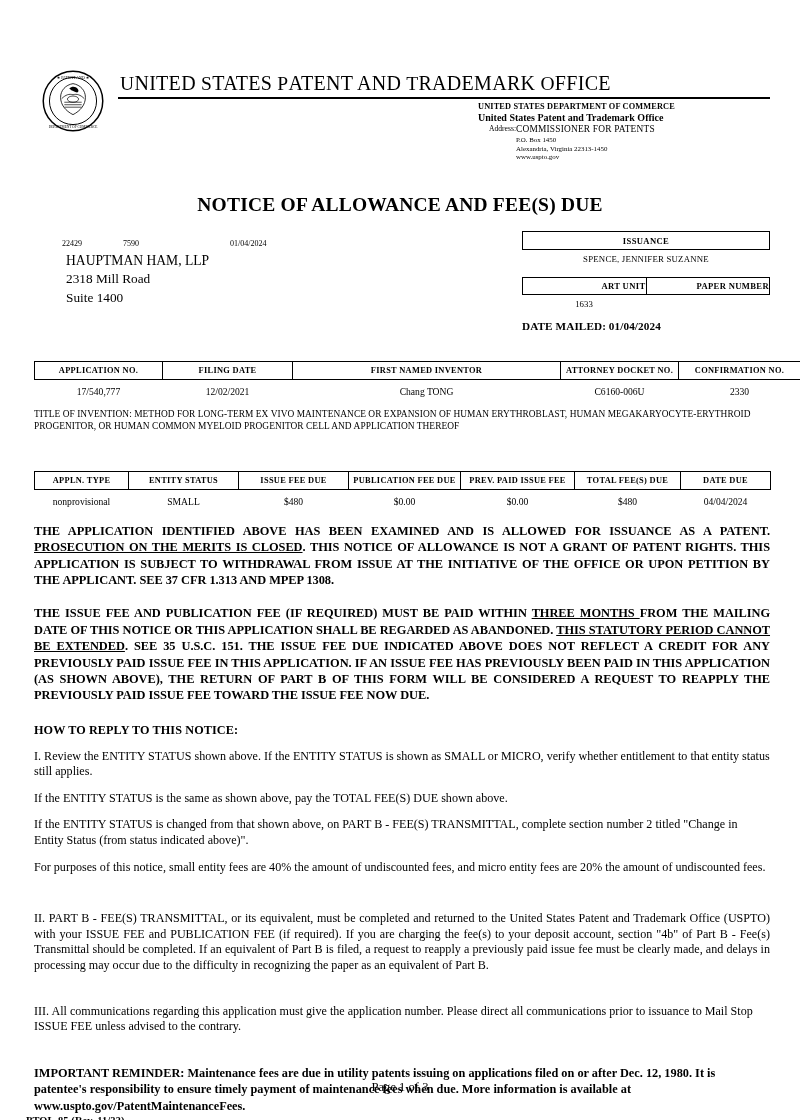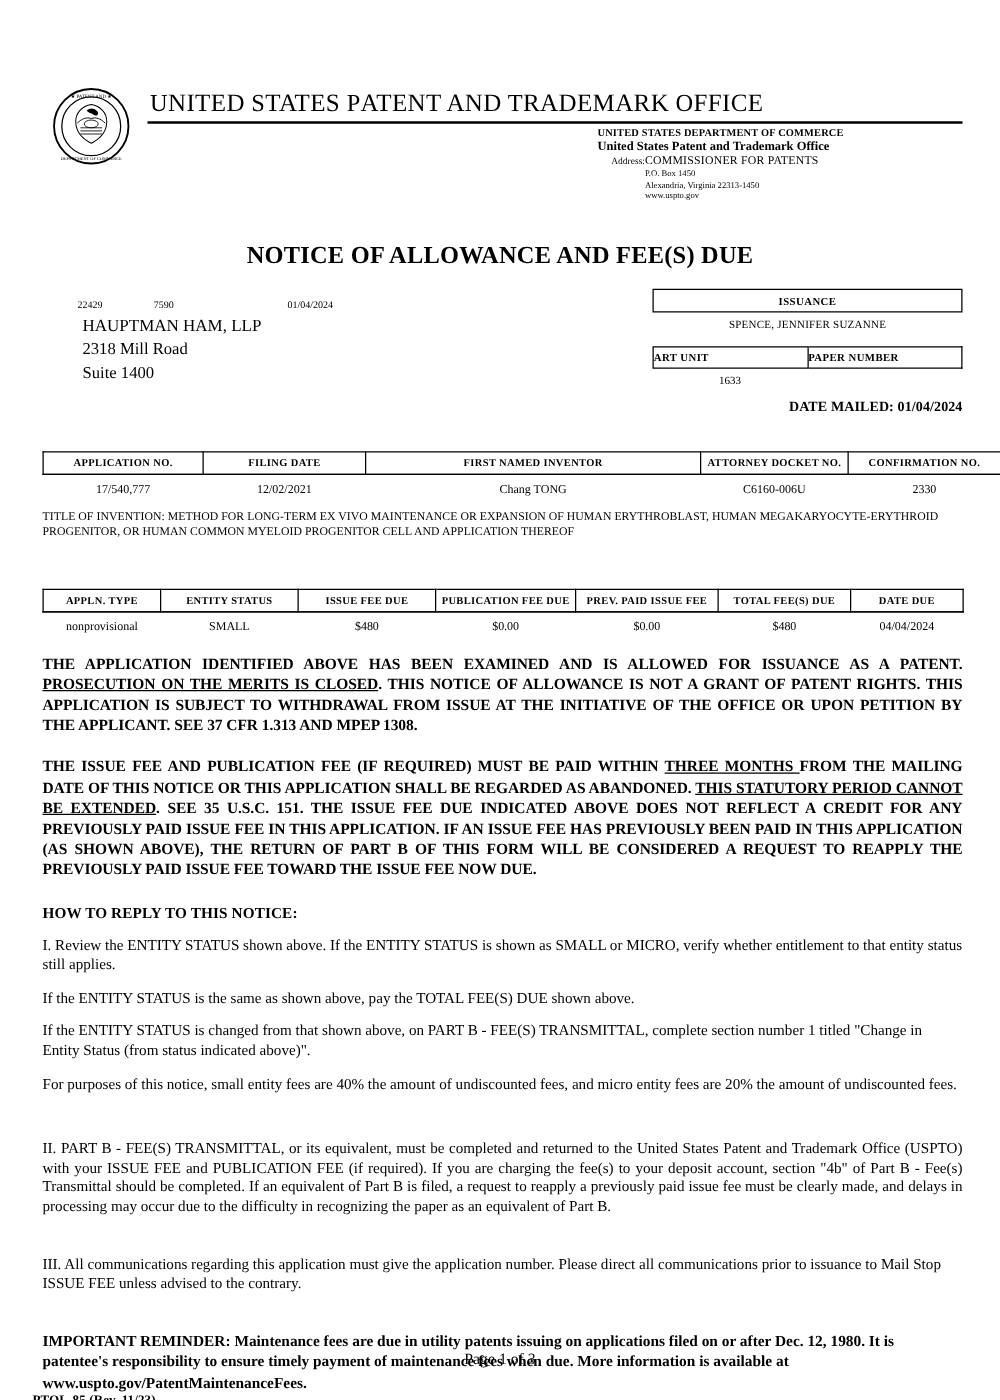--- a/index.html
+++ b/index.html
@@ -141,38 +141,37 @@
     padding: 4px 0 0;
     letter-spacing: 0.2px;
   }
   .bx-split {
     display: flex;
   }
   .bx-split > div {
     flex: 1;
     border: 1.6px solid #000;
     box-sizing: border-box;
-    text-align: left;
+    text-align: right;
     font-size: 8.6px;
     font-weight: bold;
     letter-spacing: 0.35px;
     padding: 3.5px 0 3px;
   }
   .bx-split > div + div { border-left: 0; }
   .bx-val-split {
     display: flex;
     padding-top: 4px;
   }
   .bx-val-split > div {
     flex: 1;
     text-align: center;
     font-size: 8.8px;
   }
   .date-mailed {
-    text-align: right;
     font-size: 11.2px;
     font-weight: bold;
     letter-spacing: 0.1px;
     margin-top: 11px;
   }
 
   
   .tbl {
     margin: 0 30px 0 34px;
     border-collapse: collapse;
@@ -400,21 +399,21 @@
   </div>
 
   <div class="bold-para p2">
     <span>THE ISSUE FEE AND PUBLICATION FEE (IF REQUIRED) MUST BE PAID WITHIN </span><span class="u">THREE MONTHS </span><span>FROM THE MAILING DATE OF THIS NOTICE OR THIS APPLICATION SHALL BE REGARDED AS ABANDONED.  </span><span class="u">THIS STATUTORY PERIOD CANNOT BE EXTENDED</span><span>.  SEE 35 U.S.C. 151.  THE ISSUE FEE DUE INDICATED ABOVE DOES NOT REFLECT A CREDIT FOR ANY PREVIOUSLY PAID ISSUE FEE IN THIS APPLICATION.  IF AN ISSUE FEE HAS PREVIOUSLY BEEN PAID IN THIS APPLICATION (AS SHOWN ABOVE), THE RETURN OF PART B OF THIS FORM WILL BE CONSIDERED A REQUEST TO REAPPLY THE PREVIOUSLY PAID ISSUE FEE TOWARD THE ISSUE FEE NOW DUE.</span>
   </div>
 
   <div class="sec-head">HOW TO REPLY TO THIS NOTICE:</div>
 
   <div class="para">I. Review the ENTITY STATUS shown above. If the ENTITY STATUS is shown as SMALL or MICRO, verify whether entitlement to that entity status still applies.</div>
   <div class="para">If the ENTITY STATUS is the same as shown above, pay the TOTAL FEE(S) DUE shown above.</div>
-  <div class="para">If the ENTITY STATUS is changed from that shown above, on PART B - FEE(S) TRANSMITTAL, complete section number 1 titled "Change in Entity Status (from status indicated above)".</div>
+  <div class="para">If the ENTITY STATUS is changed from that shown above, on PART B - FEE(S) TRANSMITTAL, complete section number 2 titled "Change in Entity Status (from status indicated above)".</div>
   <div class="para">For purposes of this notice, small entity fees are 40% the amount of undiscounted fees, and micro entity fees are 20% the amount of undiscounted fees.</div>
   <div class="para para-just gap-xl">II. PART B - FEE(S) TRANSMITTAL, or its equivalent, must be completed and returned to the United States Patent and Trademark Office (USPTO) with your ISSUE FEE and PUBLICATION FEE (if required). If you are charging the fee(s) to your deposit account, section "4b" of Part B - Fee(s) Transmittal should be completed. If an equivalent of Part B is filed, a request to reapply a previously paid issue fee must be clearly made, and delays in processing may occur due to the difficulty in recognizing the paper as an equivalent of Part B.</div>
   <div class="para gap-lg">III. All communications regarding this application must give the application number. Please direct all communications prior to issuance to Mail Stop ISSUE FEE unless advised to the contrary.</div>
 
   <div class="para gap-lg" style="font-weight:bold;font-size:12.3px;line-height:1.33;">IMPORTANT REMINDER: Maintenance fees are due in utility patents issuing on applications filed on or after Dec. 12, 1980. It is patentee's responsibility to ensure timely payment of maintenance fees when due. More information is available at www.uspto.gov/PatentMaintenanceFees.</div>
 
   <div class="page-num">Page 1 of 3</div>
   <div class="form-id">PTOL-85 (Rev. 11/23)</div>
 
 </div>

